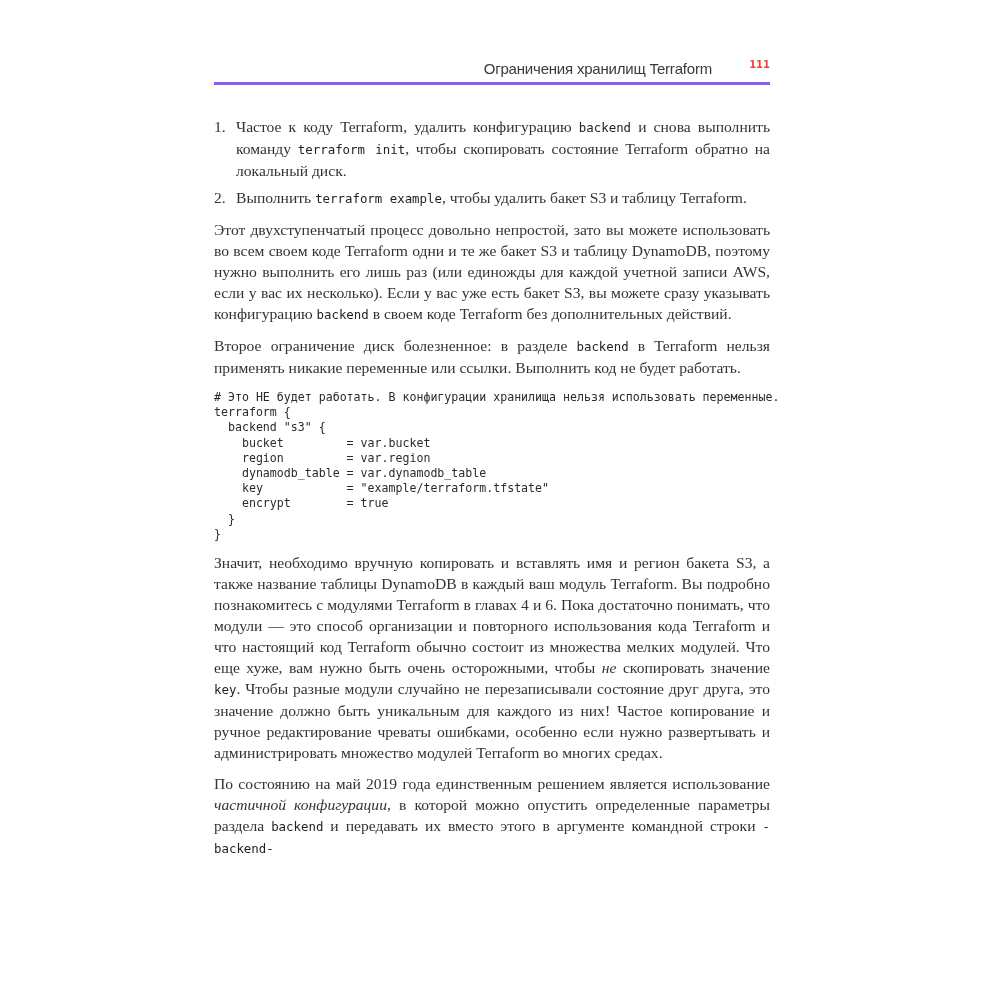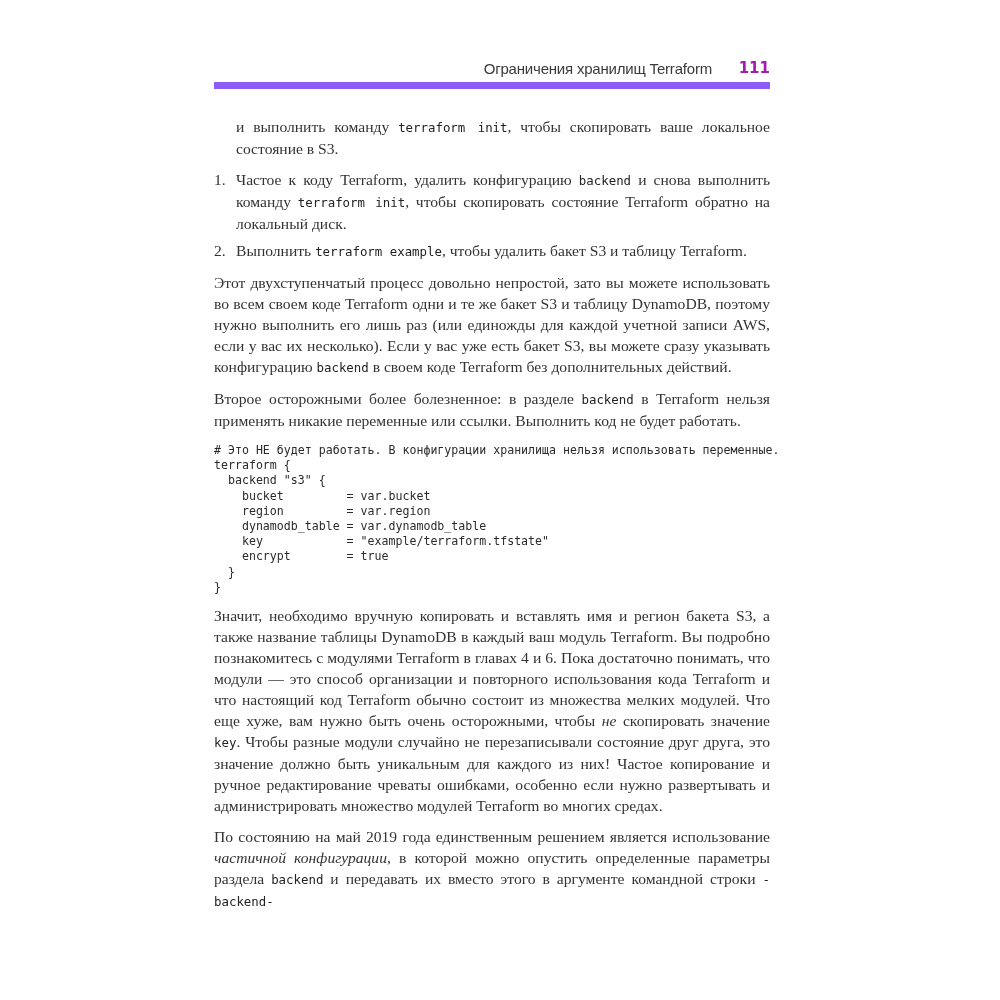--- a/index.html
+++ b/index.html
@@ -1,49 +1,48 @@
 <!DOCTYPE html>
 <html><head>
 <meta charset="utf-8">
 <style>
   html, body { margin:0; padding:0; background:#ffffff; }
   body { width:1000px; height:1000px; position:relative; overflow:hidden; color:#2b2b2b; }
-  .header { position:absolute; left:214px; top:58px; width:556px; height:24px; border-bottom:7px solid #8b5cf6; }
+  .header { position:absolute; left:214px; top:58px; width:556px; height:24px; border-bottom:3px solid #8b5cf6; }
   .running-title { position:absolute; right:58px; top:2px; font-family:"Liberation Sans", sans-serif; font-size:15px; color:#3a3a3a; letter-spacing:-0.2px; }
-  .page-number { position:absolute; right:0; top:1px; font-family:"DejaVu Sans", sans-serif; font-weight:bold; font-size:15px; color:#a21caf; }
+  .page-number { position:absolute; right:0; top:1px; font-family:"DejaVu Sans", sans-serif; font-weight:bold; font-size:10px; color:#ef4444; }
   .content { position:absolute; left:214px; top:116px; width:556px; font-family:"Liberation Serif", serif; font-size:15.6px; line-height:21px; color:#333; }
   p { margin:0 0 10px 0; text-align:justify; }
   .p-indent { padding-left:22px; }
   code, .mono { font-family:"DejaVu Sans Mono", monospace; font-size:12.4px; color:#222; }
   ol { margin:0 0 10px 0; padding:0; list-style:none; }
   ol li { position:relative; padding-left:22px; margin-bottom:6px; text-align:justify; }
   ol li .num { position:absolute; left:0; top:0; }
   pre { margin:12px 0 10px 0; font-family:"DejaVu Sans Mono", monospace; font-size:11.6px; line-height:15.2px; color:#2a2a2a; white-space:pre; }
   em { font-style:italic; }
 </style>
 </head>
 <body>
 
 <div class="header">
   <span class="running-title">Ограничения хранилищ Terraform</span>
   <span class="page-number">111</span>
 </div>
 
 <div class="content">
-  <p class="p-indent"><span>и выполнить команду </span><code>terraform init</code><span>, чтобы скопировать ваше локальное состояние в S3.</span></p>
 
 
   <ol>
     <li><span class="num">1.</span><span>Частое к коду Terraform, удалить конфигурацию </span><code>backend</code><span> и снова выполнить команду </span><code>terraform init</code><span>, чтобы скопировать состояние Terraform обратно на локальный диск.</span></li>
     <li><span class="num">2.</span><span>Выполнить </span><code>terraform example</code><span>, чтобы удалить бакет S3 и таблицу Terraform.</span></li>
   </ol>
 
   <p><span>Этот двухступенчатый процесс довольно непростой, зато вы можете использовать во всем своем коде Terraform одни и те же бакет S3 и таблицу DynamoDB, поэтому нужно выполнить его лишь раз (или единожды для каждой учетной записи AWS, если у вас их несколько). Если у вас уже есть бакет S3, вы можете сразу указывать конфигурацию </span><code>backend</code><span> в своем коде Terraform без дополнительных действий.</span></p>
 
-  <p><span>Второе осторожными более болезненное: в разделе </span><code>backend</code><span> в Terraform нельзя применять никакие переменные или ссылки. Выполнить код не будет работать.</span></p>
+  <p><span>Второе ограничение диск болезненное: в разделе </span><code>backend</code><span> в Terraform нельзя применять никакие переменные или ссылки. Выполнить код не будет работать.</span></p>
 
   <pre># Это НЕ будет работать. В конфигурации хранилища нельзя использовать переменные.
 terraform {
   backend "s3" {
     bucket         = var.bucket
     region         = var.region
     dynamodb_table = var.dynamodb_table
     key            = "example/terraform.tfstate"
     encrypt        = true
   }

